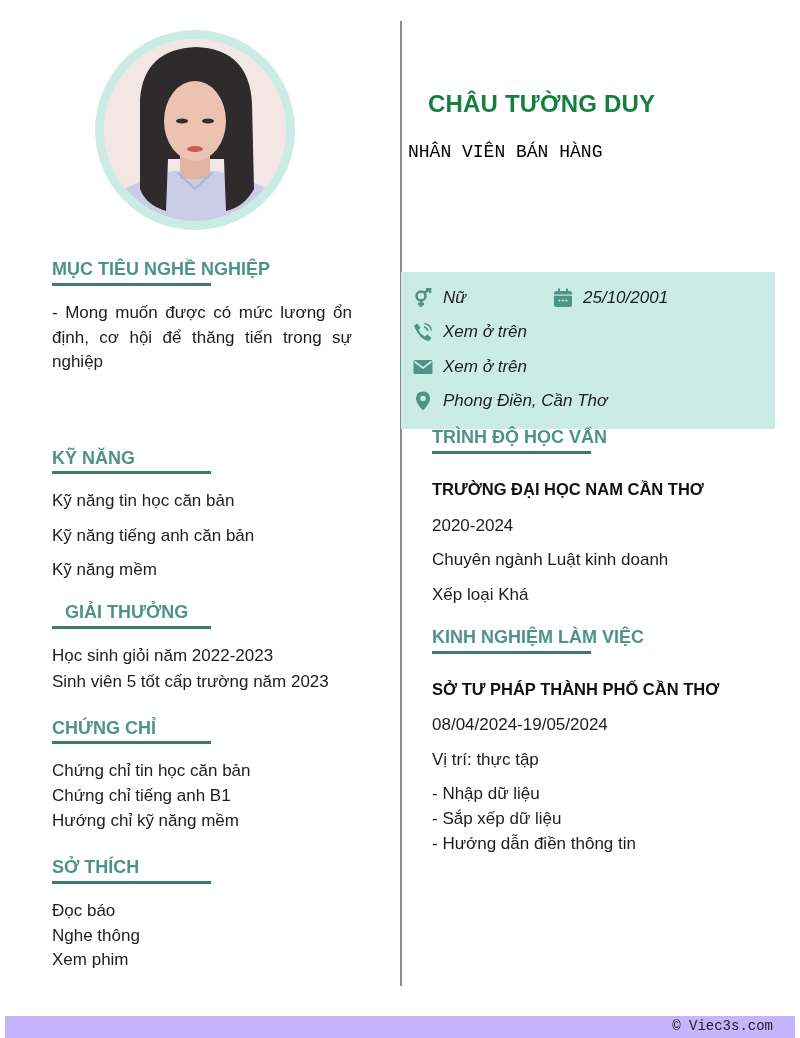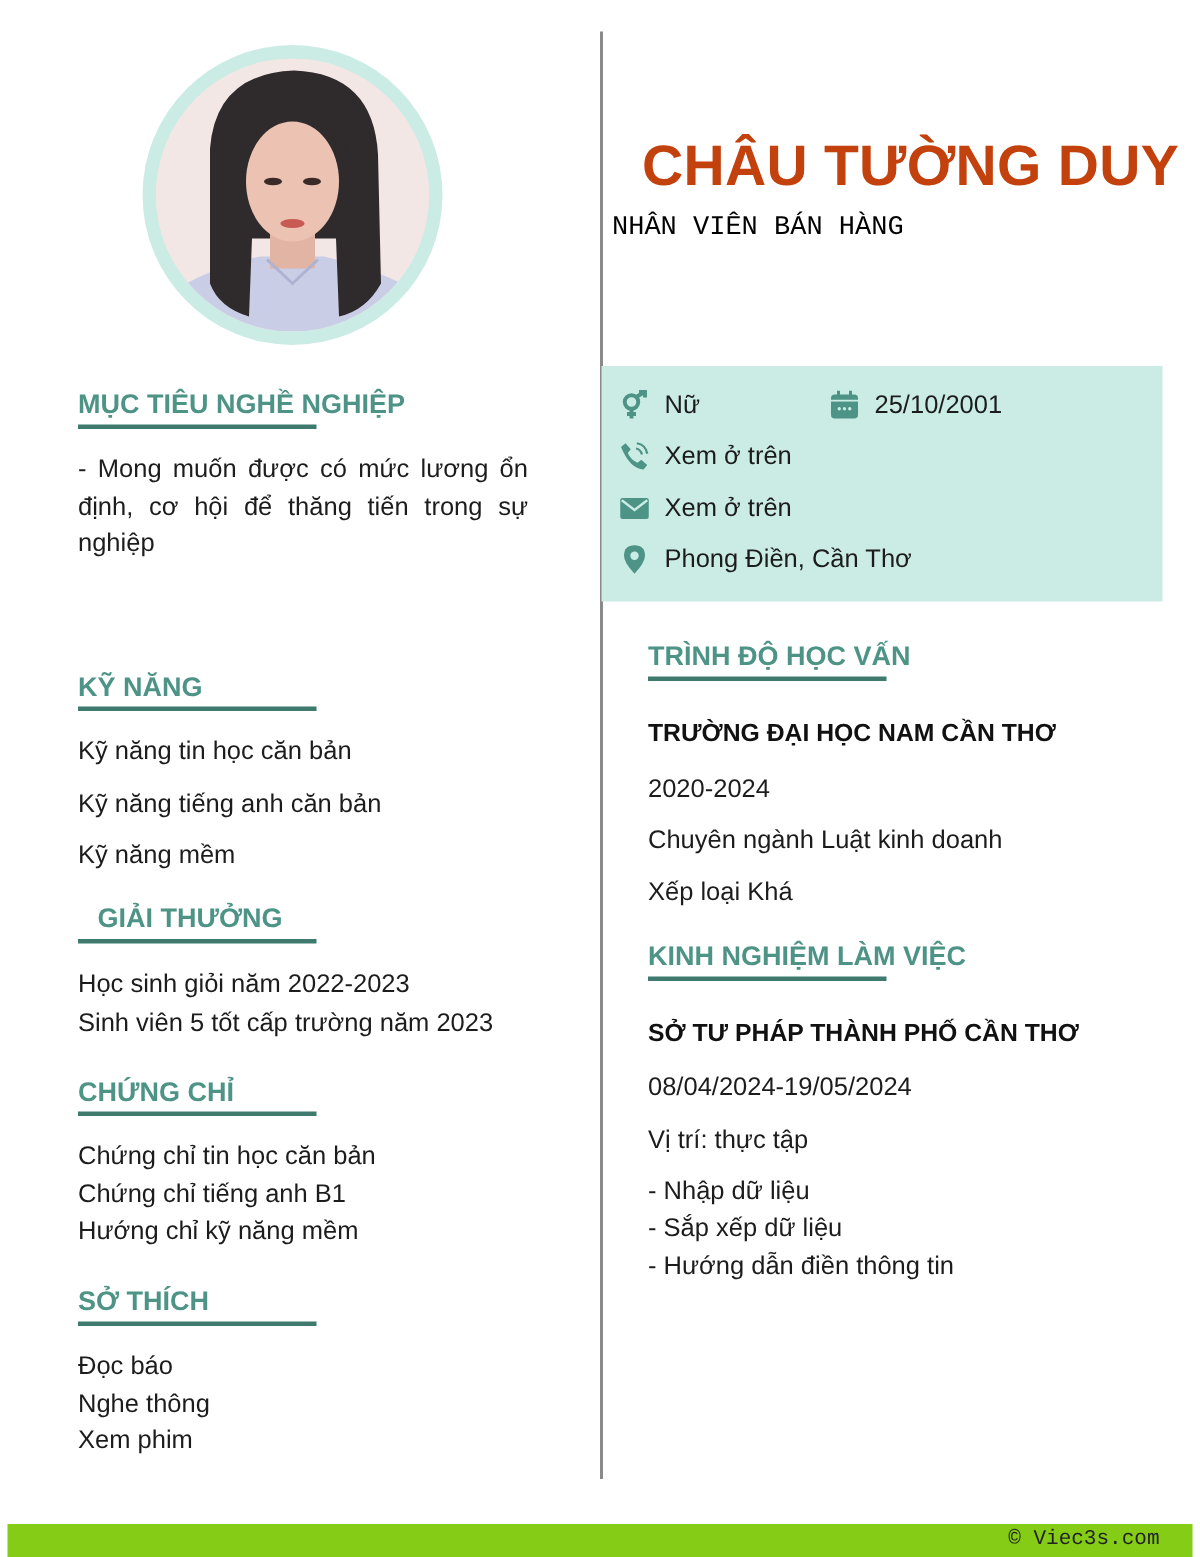--- a/index.html
+++ b/index.html
@@ -10,39 +10,39 @@
   
   .divider { left:400px; top:21px; width:2px; height:965px; background:#8a8a8a; }
 
   
   .avatar-ring { left:95px; top:30px; width:200px; height:200px; border-radius:50%;
                  background:#cbece5; }
   .avatar { left:104px; top:39px; width:182px; height:182px; border-radius:50%; overflow:hidden;
             background:#f2e6e4; }
 
   
-  .name { left:428px; top:90px; font-size:38px; font-weight:bold; color:#c2410c; letter-spacing:0.2px; }
+  .name { left:428px; top:90px; font-size:24px; font-weight:bold; color:#15803d; letter-spacing:0.2px; }
   .title { left:408px; top:142px; font-size:18px; color:#000000;font-family:Liberation Mono, monospace; }
 
   
-  .contact { left:401px; top:244px; width:374px; height:157px; background:#cbece5; }
+  .contact { left:401px; top:272px; width:374px; height:157px; background:#cbece5;font-style:italic; }
   .c-row { position:absolute; display:flex; align-items:center; font-size:17px; color:#1c1c1c; }
   .c-icon { width:20px; height:20px; display:inline-flex; align-items:center; justify-content:center; margin-right:10px; }
   .c-icon svg { display:block; }
 
   
   .sec-h { font-size:18px; font-weight:bold; color:#4d9486; }
   .sec-line { height:3px; width:159px; background:#3f7a6f; }
 
   .txt { font-size:17px; color:#1c1c1c; }
   .justify { text-align:justify; line-height:24.5px; width:300px; }
   .bold-txt { font-size:16.5px; font-weight:bold; color:#111111; }
 
   
-  .footer { left:5px; top:1016px; width:790px; height:22px; background:#84cc16; }
+  .footer { left:5px; top:1016px; width:790px; height:22px; background:#c4b5fd; }
   .footer-text { position:absolute; right:22px; top:2px; font-family:"Liberation Mono", "DejaVu Sans Mono", monospace;
                  font-size:14px; color:#222; }
 </style>
 </head>
 <body>
 
 <div class="abs divider"></div>
 
 <div class="abs avatar-ring"></div>
 <div class="abs avatar">

